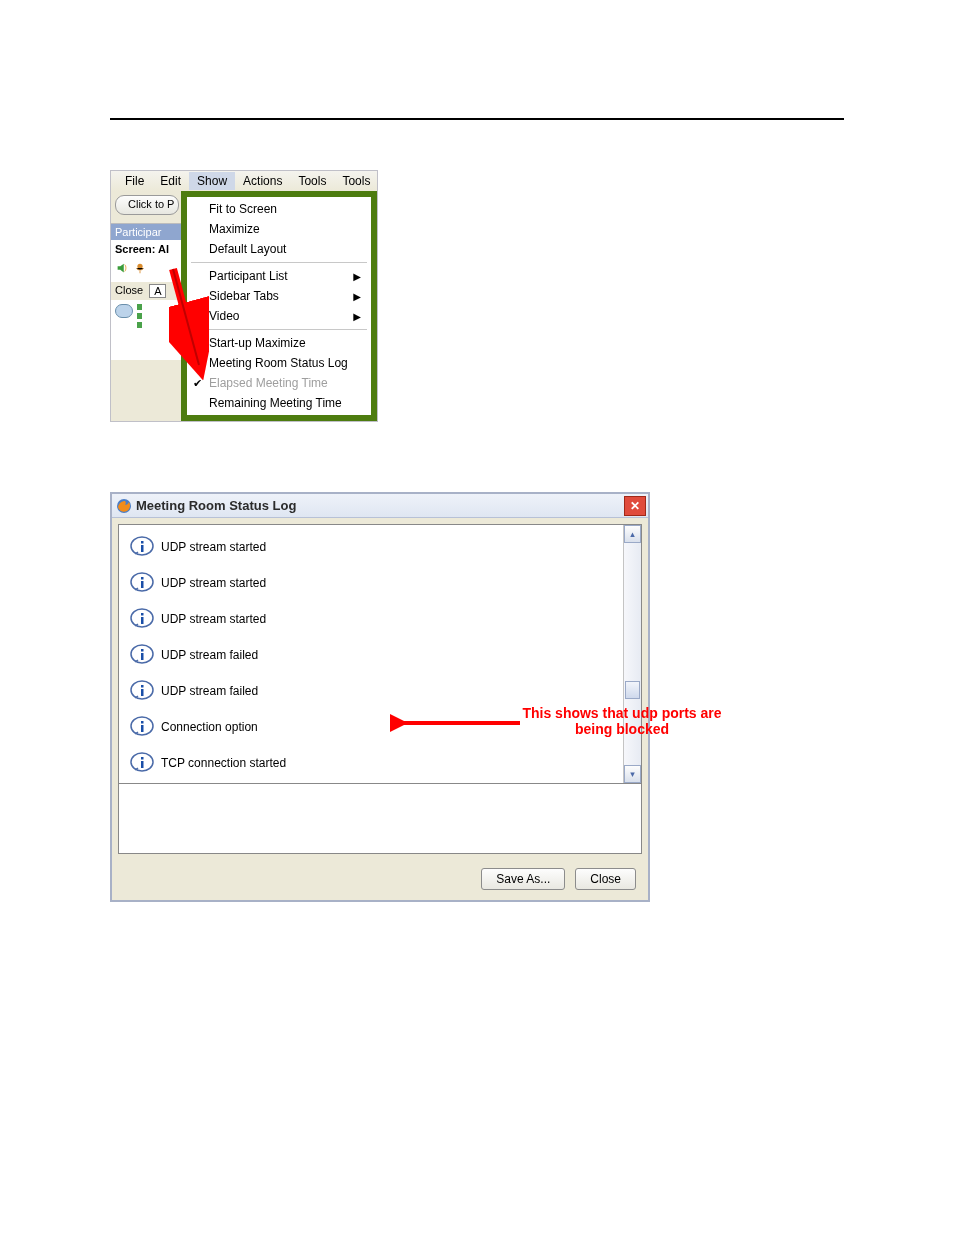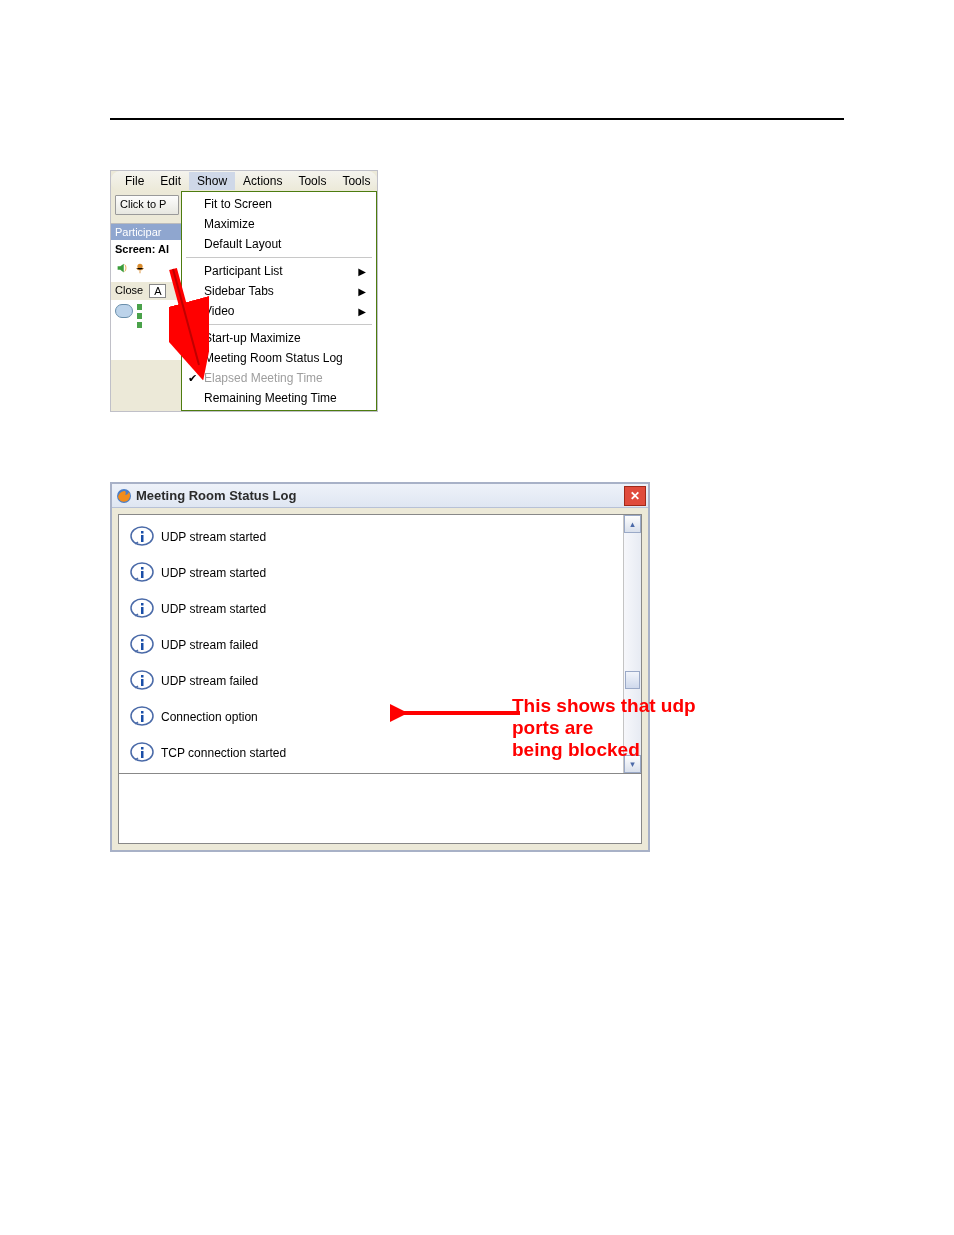--- a/index.html
+++ b/index.html
@@ -2,39 +2,39 @@
 <html><head>
 <meta charset="utf-8">
 <style>
   * { box-sizing: border-box; font-family: "Segoe UI", Tahoma, Arial, sans-serif; }
   body { margin:0; background:#fff; width:954px; height:1235px; padding:90px 110px 0 110px; position:relative; }
   .header-rule { position:absolute; left:110px; right:110px; top:118px; height:2px; background:#000; }
 
   
   .shot1 { width:268px; border:1px solid #c0c0c8; margin-top:80px; background:#ece9d8; }
 
-  .menubar { display:flex; background:linear-gradient(#f4f3ee,#ece9d8); font-size:12px; color:#000; height:20px; align-items:center; padding-left:6px; gap:0;border-radius:9px; }
+  .menubar { display:flex; background:linear-gradient(#f4f3ee,#ece9d8); font-size:12px; color:#000; height:20px; align-items:center; padding-left:6px; gap:0; }
   .menubar span { padding:2px 8px; }
   .menubar .active { background:#cfd8e8; }
 
   .row-under { display:flex; align-items:flex-start; }
   .leftcol { width:70px; display:flex; flex-direction:column; }
-  .clickbtn { margin:4px 0 0 4px; height:20px; font-size:11px; background:linear-gradient(#fdfdfd,#e7e7e0); border:1px solid #9a9a9a; border-radius:1px; padding:2px 4px; display:inline-block; width:64px; overflow:hidden; white-space:nowrap; }
+  .clickbtn { margin:4px 0 0 4px; height:20px; font-size:11px; background:linear-gradient(#fdfdfd,#e7e7e0); border:1px solid #9a9a9a; border-radius:9px; padding:2px 12px; display:inline-block; width:64px; overflow:hidden; white-space:nowrap; }
   .bluebandwrap { margin-top:8px; background:#ece9d8; border-top:1px solid #bcbcbc; }
   .blueband { background:#8fa6cf; color:#fff; font-size:11px; padding:2px 4px; overflow:hidden; white-space:nowrap; }
   .whiteband { background:#fff; font-size:11px; font-weight:bold; color:#000; padding:3px 4px; overflow:hidden; white-space:nowrap; }
   .iconrow { display:flex; gap:4px; padding:3px 4px; align-items:center; }
   .iconrow svg { width:14px; height:14px; }
   .grayband { display:flex; gap:6px; padding:2px 4px; font-size:11px; background:#ece9d8; }
   .grayband span { }
   .chatarea { background:#fff; height:60px; display:flex; align-items:flex-start; padding:4px; }
   .chatbubble { width:18px; height:14px; background:#bcd3ea; border:1px solid #6a8fab; border-radius:7px; position:relative; }
 
   
-  .dropdown { flex:1; background:#fff; border:1px solid #4d7c0f; font-size:12px; color:#000; padding:2px 0;}
+  .dropdown { flex:1; background:#fff; border:6px solid #4d7c0f; font-size:12px; color:#000; padding:2px 0;}
   .dropdown .mitem { display:flex; align-items:center; justify-content:space-between; padding:3px 10px 3px 22px; position:relative; white-space:nowrap;}
   .dropdown .mitem .arrow { font-size:10px; color:#000; }
   .dropdown .mitem.disabled { color:#9e9e9e; }
   .dropdown .checkmark { position:absolute; left:6px; font-size:11px; color:#000; }
   .dropdown .sep { height:1px; background:#c8c8c8; margin:3px 4px; }
 
   
   .shot2 { width:540px; margin-top:70px; border:2px solid #a8b1c7; background:#ece9d8; position:relative; }
   .titlebar { display:flex; align-items:center; height:24px; background:linear-gradient(#eef2f9,#dfe6f2); border-bottom:1px solid #b7c1d6; padding:0 0 0 4px; }
   .titlebar .ff { width:16px; height:16px; margin-right:4px; }
@@ -52,21 +52,21 @@
   .vscroll .track { flex:1; background:linear-gradient(90deg,#f6f7fb,#e7ebf3); position:relative;}
   .vscroll .thumb { position:absolute; left:1px; right:1px; top:138px; height:18px; background:linear-gradient(#f2f5fb,#cfd9ec); border:1px solid #9aa9c7; }
 
   .bottomblank { height:70px; background:#fff; margin:0 6px 6px 6px; border-left:1px solid #888; border-right:1px solid #888; border-bottom:1px solid #888; border-top:none; }
   .buttonbar { display:flex; justify-content:flex-end; gap:10px; padding:8px 12px 10px 12px; background:#ece9d8;}
   .winbtn { font-size:12px; padding:3px 14px; background:linear-gradient(#fdfdfd,#e9e8e1); border:1px solid #8c8c8c; border-radius:3px; color:#000;}
 
   
   .anno2 { position:absolute; pointer-events:none; left:284px; top:214px; width:260px; }
   .anno2 svg { position:absolute; left:-6px; top:5px; }
-  .anno2 .annotext { color:#ff0000; font-weight:bold; font-size:19px; text-align:left; position:absolute; left:116px; top:-3px; width:220px;}
+  .anno2 .annotext { color:#ff0000; font-weight:bold; font-size:14px; text-align:center; position:absolute; left:116px; top:-3px; width:220px;}
 </style>
 </head>
 <body>
 
 <div class="header-rule"></div>
 
 <div class="shot1" style="position:relative;">
   <div class="menubar">
     <span>File</span>
     <span>Edit</span>
@@ -246,20 +246,24 @@
       <div class="sbtn">▴</div>
       <div class="track">
           <div class="thumb"></div>
         </div>
       <div class="sbtn">▾</div>
     </div>
   </div>
 
   <div class="bottomblank" style="margin-top:-6px;"></div>
 
+  <div class="buttonbar">
+    <button class="winbtn">Save As...</button>
+    <button class="winbtn">Close</button>
+  </div>
 
   <div class="anno2">
     <svg width="140" height="20">
       <defs>
           <marker id="ah2" markerWidth="12" markerHeight="10" refX="2" refY="5" orient="auto">
             <path d="M10 0 L0 5 L10 10 z" fill="#ff0000"></path>
           </marker>
         </defs>
       <line x1="130" y1="10" x2="10" y2="10" stroke="#ff0000" stroke-width="4" marker-end="url(#ah2)"></line>
     </svg>

